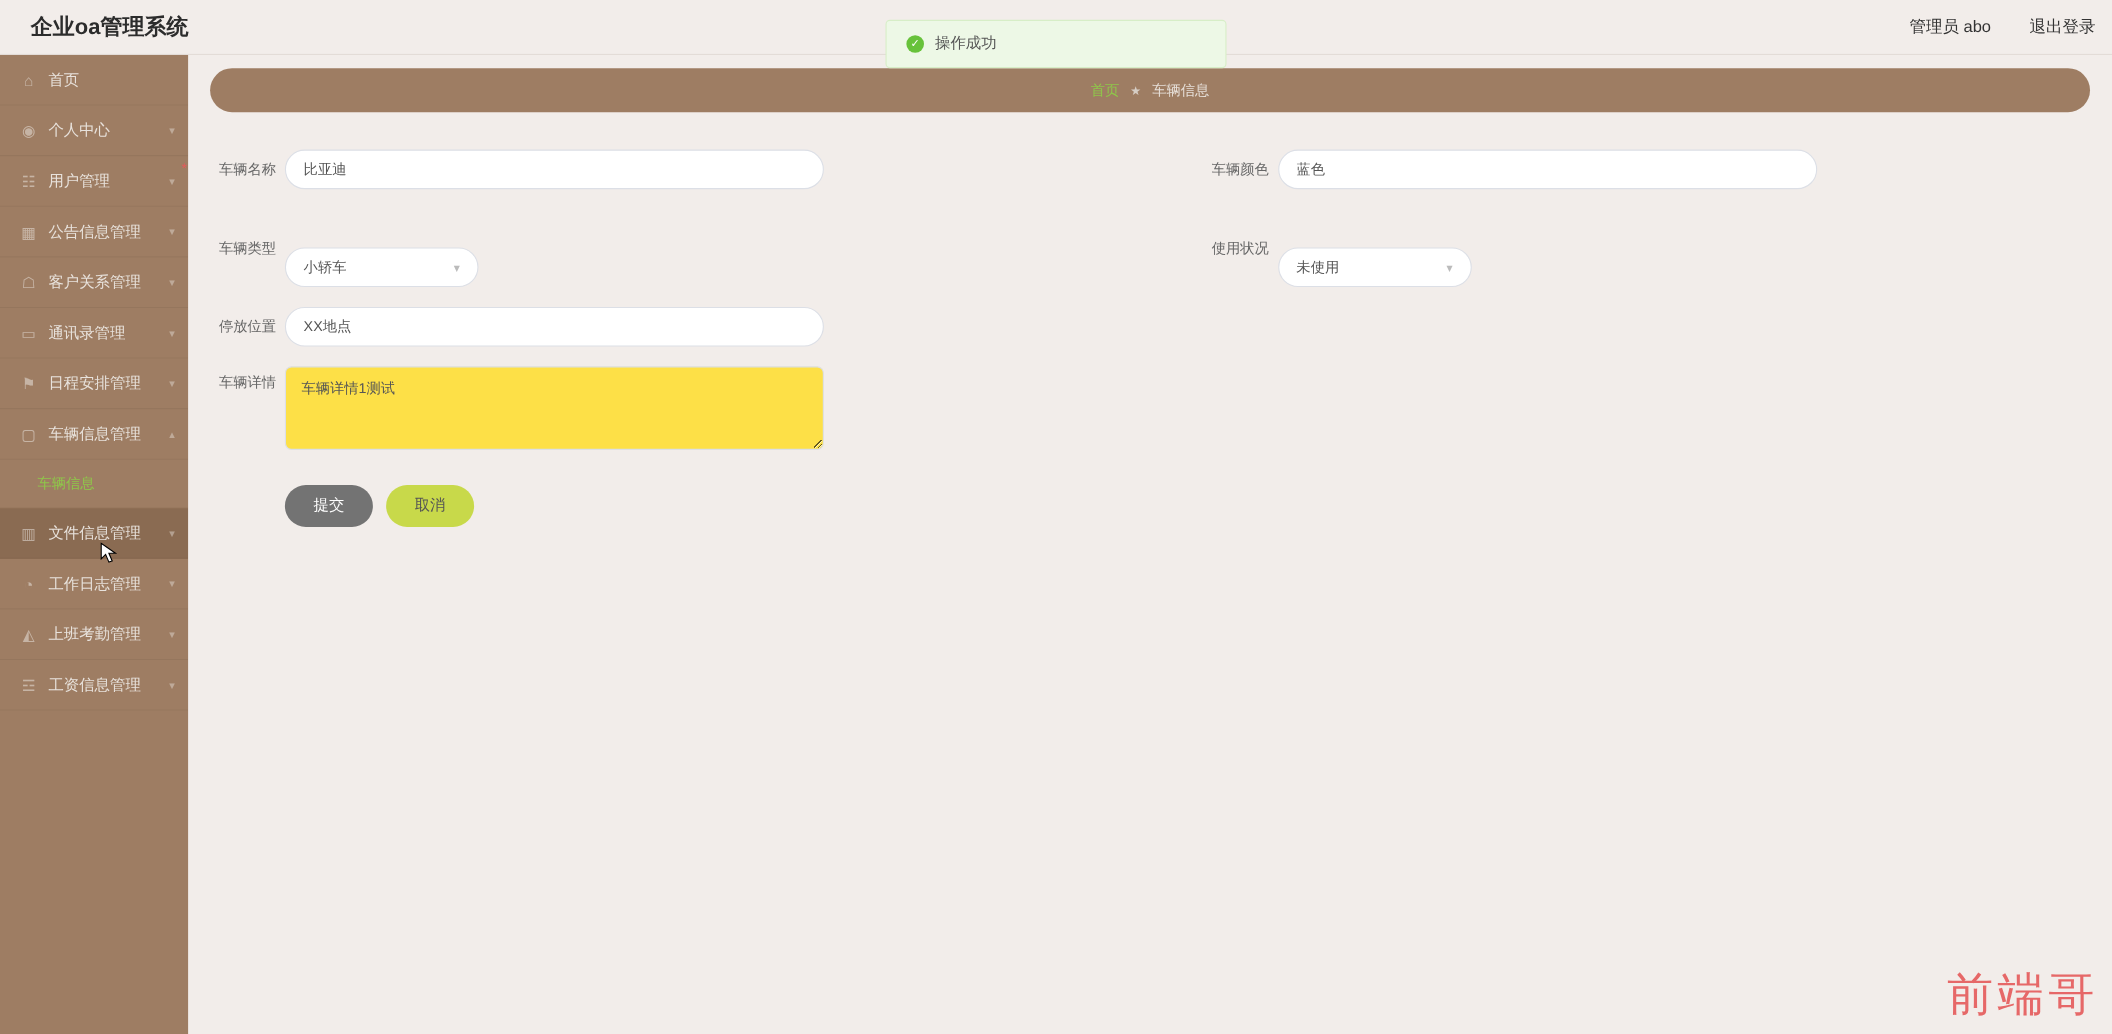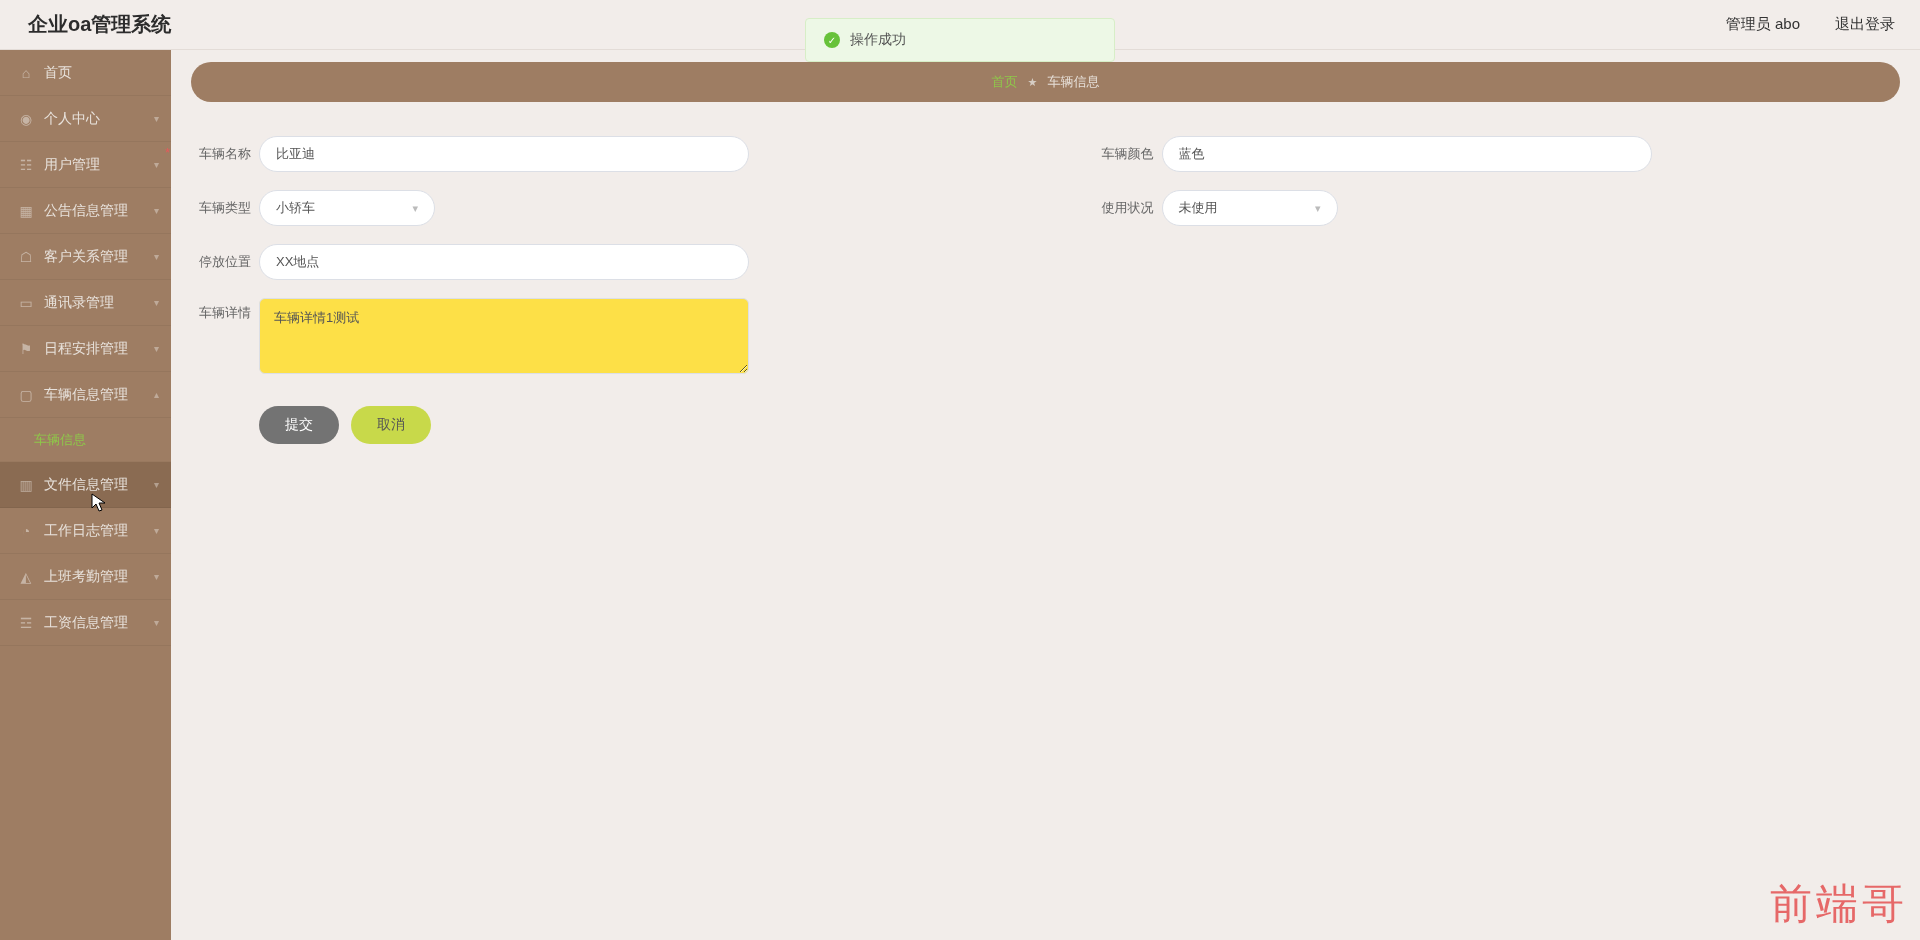--- a/index.html
+++ b/index.html
@@ -1,19 +1,19 @@
 <!DOCTYPE html>
 <html><head>
 <meta charset="utf-8">
 <style>
   * { margin: 0; padding: 0; box-sizing: border-box; }
   body { font-family: "Microsoft YaHei", "PingFang SC", sans-serif; background: #f2edea; height: 940px; width: 1920px; overflow: hidden; position: relative; }
 
   
-  .topbar { height: 50px; background: #f2edea; display: flex; align-items: center; padding: 0 25px 0 28px; border-bottom: 1px solid #e3dcd7; }
+  .topbar { height: 50px; background: #f2edea; display: flex; align-items: center; padding: 0 15px 0 28px; border-bottom: 1px solid #e3dcd7; }
   .app-title { font-size: 20px; font-weight: 600; color: #2c2c2c; }
   .spacer { flex: 1; }
   .top-right { display: flex; gap: 35px; font-size: 15px; color: #333; }
   .top-right span { cursor: pointer; }
 
   
   .toast { position: absolute; top: 18px; left: 50%; transform: translateX(-50%); background: #edf8e6; border: 1px solid #d7eec7; border-radius: 4px; padding: 12px 140px 12px 18px; display: flex; align-items: center; gap: 10px; font-size: 14px; color: #555; z-index: 100; min-width: 310px; }
   .toast-icon { width:16px; height:16px; border-radius:50%; background:#67c23a; display:flex; align-items:center; justify-content:center; color:#fff; font-size:10px; }
 
   
@@ -32,21 +32,21 @@
   .breadcrumb-bar { background: #9e7d63; border-radius: 22px; height: 40px; display: flex; align-items: center; justify-content: center; color: #e6dfd8; font-size: 13px; gap: 10px; }
   .breadcrumb-bar .home { color: #8fc74a; }
   .breadcrumb-bar .star { color: #d6cdc4; font-size: 11px; }
 
   .form-wrap { padding-top: 34px; display: grid; grid-template-columns: 1fr 1fr; column-gap: 60px; }
   .form-row { display: flex; align-items: center; margin-bottom: 18px; }
   .form-label { width: 78px; text-align: right; font-size: 13px; color: #666; margin-right: 8px; position: relative; }
   .form-label.required::before { content:"*"; color:#e35b5b; position:absolute; left:-8px; }
   .left-col .form-label { margin-left: -18px; }
   .text-input, .select-input { flex: 0 0 490px; height: 36px; border: 1px solid #dcdfe6; border-radius: 18px; padding: 0 16px; font-size: 13px; color: #555; outline: none; background:#fff; }
-  .select-input { flex: 0 0 176px; position: relative; display:flex; align-items:center; }
+  .select-input { flex: 0 0 176px; position: relative; display:flex; align-items:center;margin-top:35px; }
   .select-input .caret-down { margin-left:auto; color:#bbb; font-size:11px; }
   .textarea-input { flex:0 0 490px; height: 76px; border:1px solid #dcdfe6; border-radius:6px; padding:10px 14px; font-size:13px; color:#555; resize: vertical; outline:none; background:#fde047; font-family:inherit;}
   .form-row.top-align .form-label { align-self: flex-start; padding-top:6px; }
 
   .actions { grid-column: 1 / span 2; display:flex; gap:12px; margin-left: 68px; margin-top: 14px;}
   .btn { height: 38px; padding: 0 26px; border:none; border-radius: 19px; font-size:14px; cursor:pointer; }
   .btn-primary { background:#737373; color:#fff; }
   .btn-warning { background:#c8d94a; color:#555; }
 
   .watermark { position:absolute; right: 12px; bottom: 8px; font-size: 42px; color:#e55a5a; font-family: "STKaiti","KaiTi",serif; letter-spacing:4px; opacity:0.9; }

